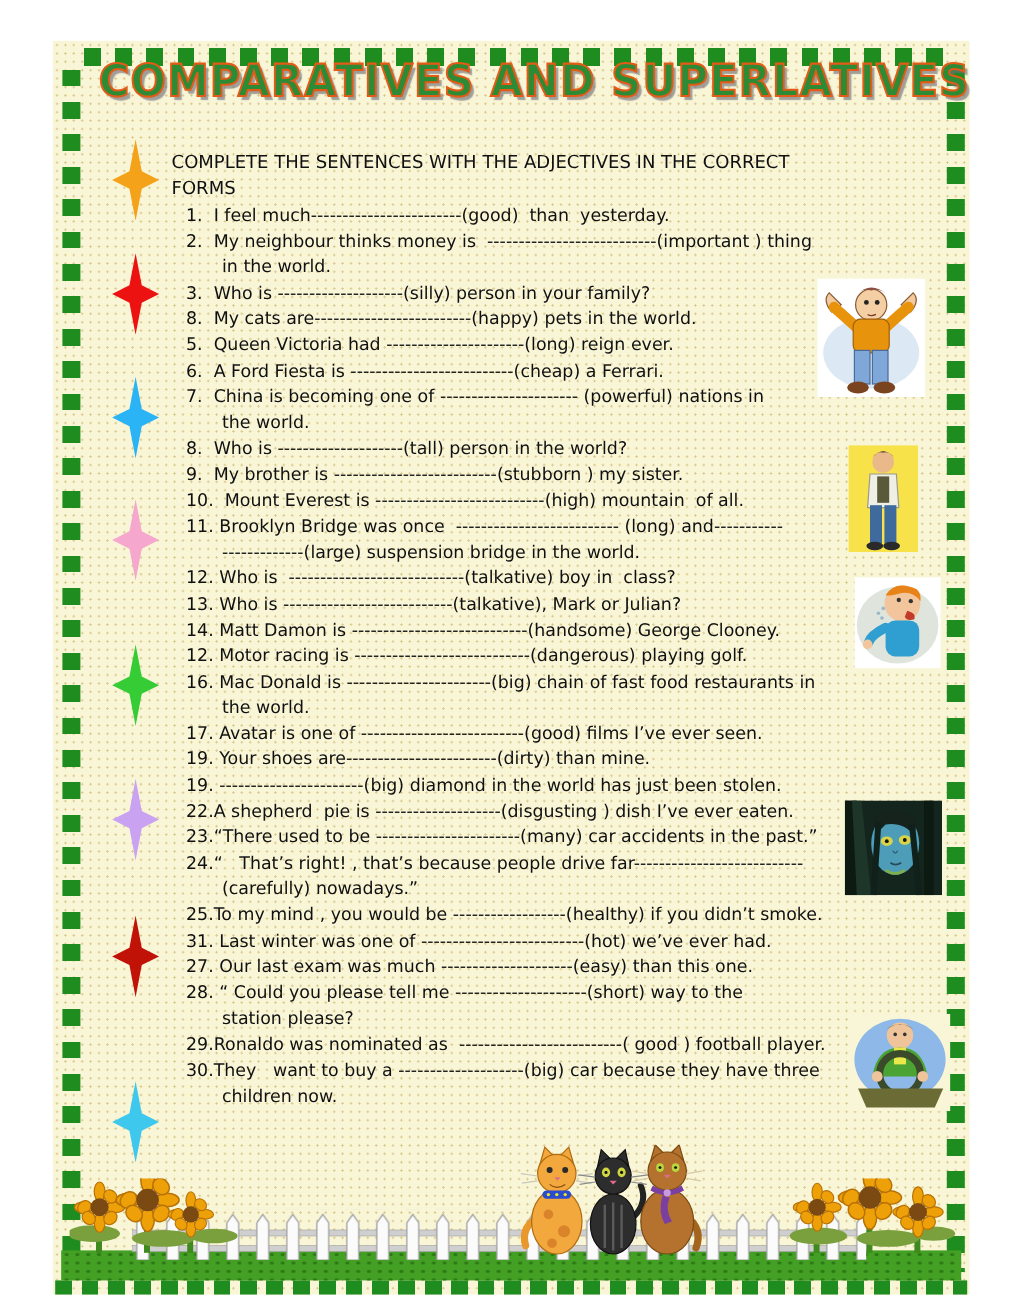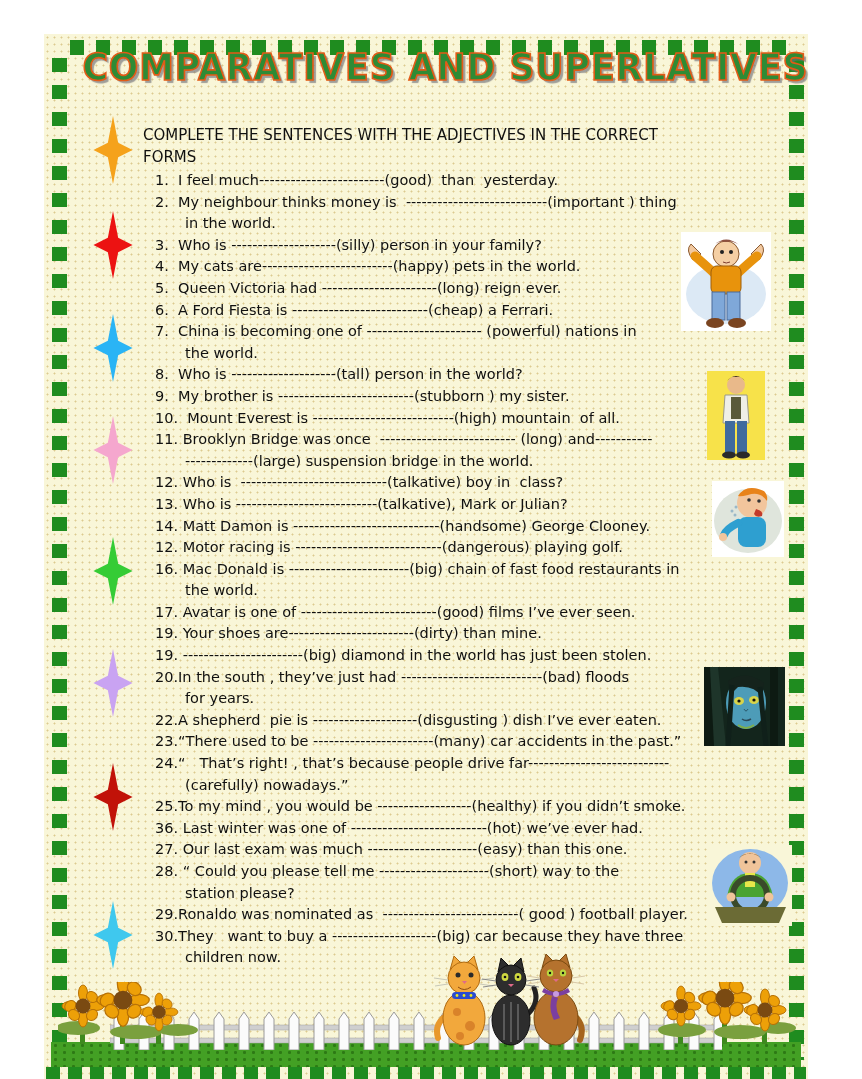--- a/index.html
+++ b/index.html
@@ -53,42 +53,41 @@
 
     <div class="title" style="transform: scaleX(0.939198);">COMPARATIVES AND SUPERLATIVES</div>
 
     <div class="instruction">COMPLETE THE SENTENCES WITH THE ADJECTIVES IN THE CORRECT
 FORMS</div>
 
     <div class="list">
         <div class="item">1.  I feel much------------------------(good)  than  yesterday.</div>
         <div class="item">2.  My neighbour thinks money is  ---------------------------(important ) thing<br>in the world.</div>
         <div class="item">3.  Who is --------------------(silly) person in your family?</div>
-        <div class="item">4.  My cats are-------------------------(happy) pets in the world.</div>
+        <div class="item">8.  My cats are-------------------------(happy) pets in the world.</div>
         <div class="item">5.  Queen Victoria had ----------------------(long) reign ever.</div>
         <div class="item">6.  A Ford Fiesta is --------------------------(cheap) a Ferrari.</div>
         <div class="item">7.  China is becoming one of ---------------------- (powerful) nations in<br>the world.</div>
         <div class="item">8.  Who is --------------------(tall) person in the world?</div>
         <div class="item">9.  My brother is --------------------------(stubborn ) my sister.</div>
         <div class="item">10.  Mount Everest is ---------------------------(high) mountain  of all.</div>
         <div class="item">11. Brooklyn Bridge was once  -------------------------- (long) and-----------<br>-------------(large) suspension bridge in the world.</div>
         <div class="item">12. Who is  ----------------------------(talkative) boy in  class?</div>
         <div class="item">13. Who is ---------------------------(talkative), Mark or Julian?</div>
         <div class="item">14. Matt Damon is ----------------------------(handsome) George Clooney.</div>
         <div class="item">12. Motor racing is ----------------------------(dangerous) playing golf.</div>
         <div class="item">16. Mac Donald is -----------------------(big) chain of fast food restaurants in<br>the world.</div>
         <div class="item">17. Avatar is one of --------------------------(good) films I’ve ever seen.</div>
         <div class="item">19. Your shoes are------------------------(dirty) than mine.</div>
         <div class="item">19. -----------------------(big) diamond in the world has just been stolen.</div>
-        <div class="item">20.In the south , they’ve just had ---------------------------(bad) floods<br>for years.</div>
         <div class="item">22.A shepherd  pie is --------------------(disgusting ) dish I’ve ever eaten.</div>
         <div class="item">23.“There used to be -----------------------(many) car accidents in the past.”</div>
         <div class="item">24.“   That’s right! , that’s because people drive far---------------------------<br>(carefully) nowadays.”</div>
         <div class="item">25.To my mind , you would be ------------------(healthy) if you didn’t smoke.</div>
-        <div class="item">36. Last winter was one of --------------------------(hot) we’ve ever had.</div>
+        <div class="item">31. Last winter was one of --------------------------(hot) we’ve ever had.</div>
         <div class="item">27. Our last exam was much ---------------------(easy) than this one.</div>
         <div class="item">28. “ Could you please tell me ---------------------(short) way to the<br>station please?</div>
         <div class="item">29.Ronaldo was nominated as  --------------------------( good ) football player.</div>
         <div class="item">30.They   want to buy a --------------------(big) car because they have three<br>children now.</div>
       </div>
 
     <div id="stars-col">
         <div class="star" style="top: 82px;"><svg width="40" height="68" viewBox="0 0 38 66">
             <path d="M19 0 L24 26 L38 33 L24 40 L19 66 L14 40 L0 33 L14 26 Z" fill="#f5a21b"></path>
           </svg></div>

